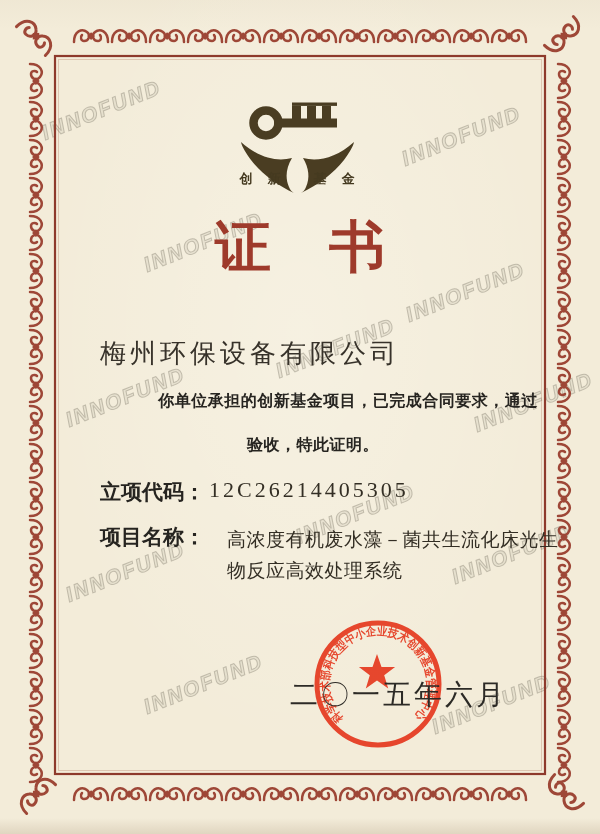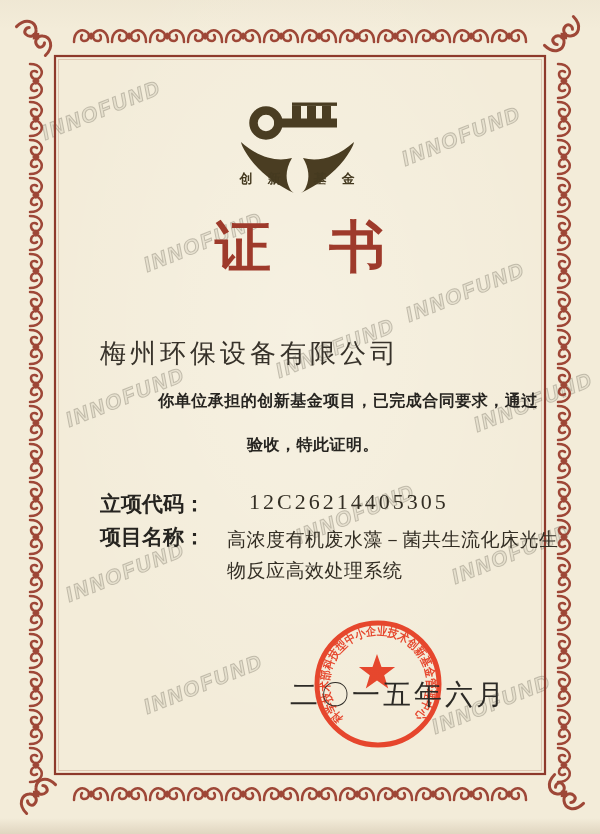--- a/index.html
+++ b/index.html
@@ -48,21 +48,21 @@
   .body-text{
     position:absolute;left:88px;top:379px;width:450px;
     font-family:Liberation Sans, sans-serif;
     font-size:16px;font-weight:700;color:#262420;
     line-height:44px;text-indent:70px;letter-spacing:0.5px;text-align:center;
   }
   .field-row{
     position:absolute;left:100px;
     display:flex;align-items:flex-start;
   }
-  .field-row.code{top:490px;gap:40px;}
+  .field-row.code{top:478px;}
   .field-row.name{top:523px;}
   .field-label{
     font-family:"Liberation Sans","DejaVu Sans",sans-serif;
     font-size:21px;font-weight:700;color:#262420;
     white-space:nowrap;flex:0 0 auto;
   }
   .field-value-code{
     font-size:22px;color:#332e24;letter-spacing:3px;margin-left:4px;
     transform:translateY(-1px);
   }

